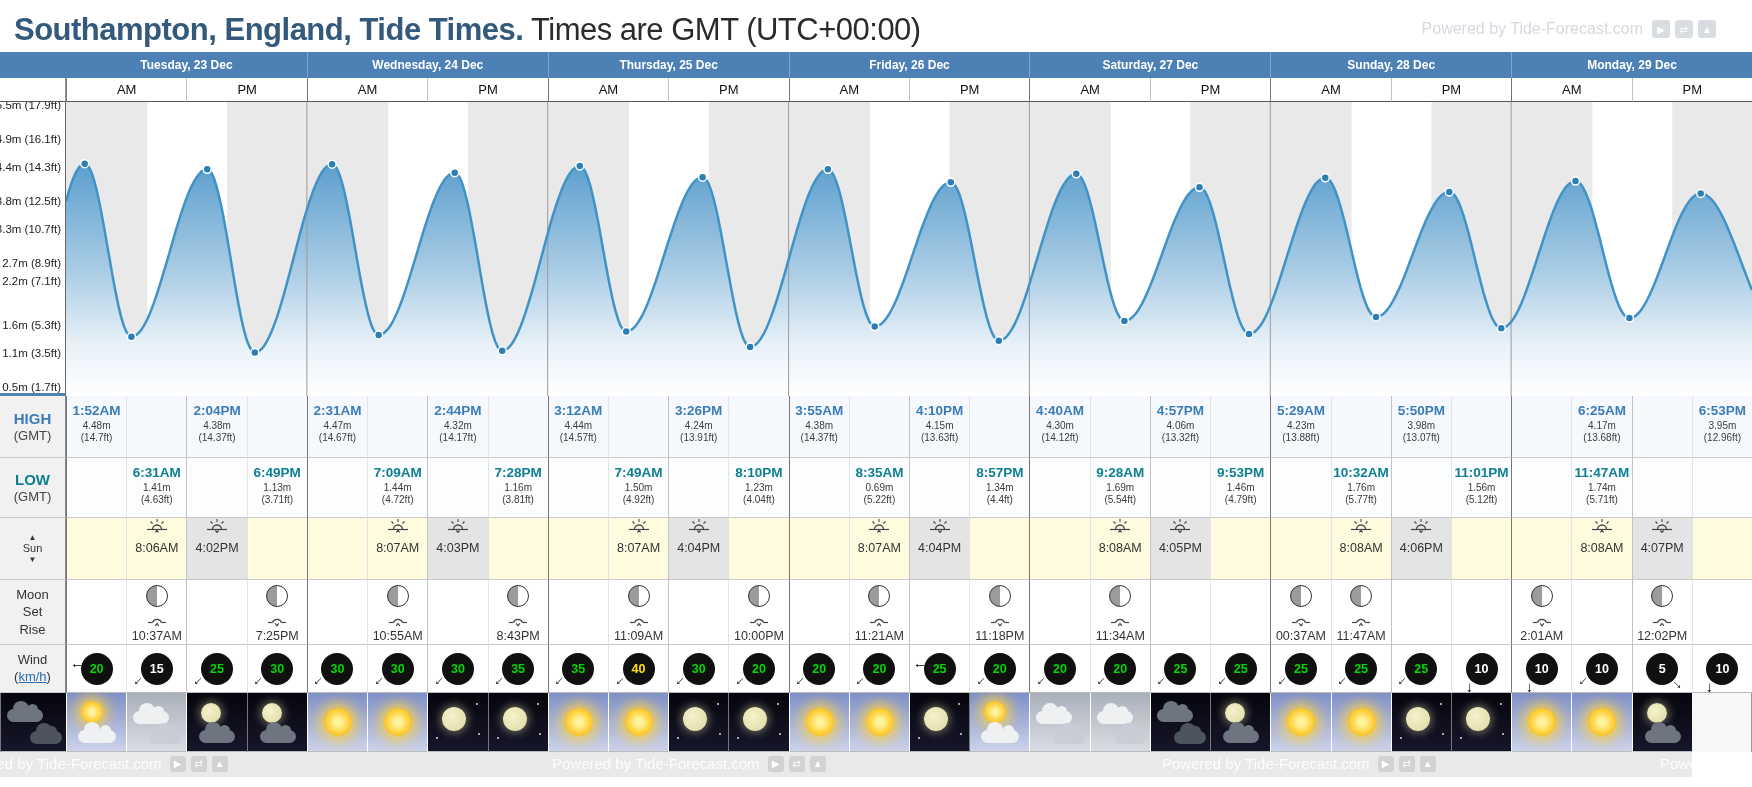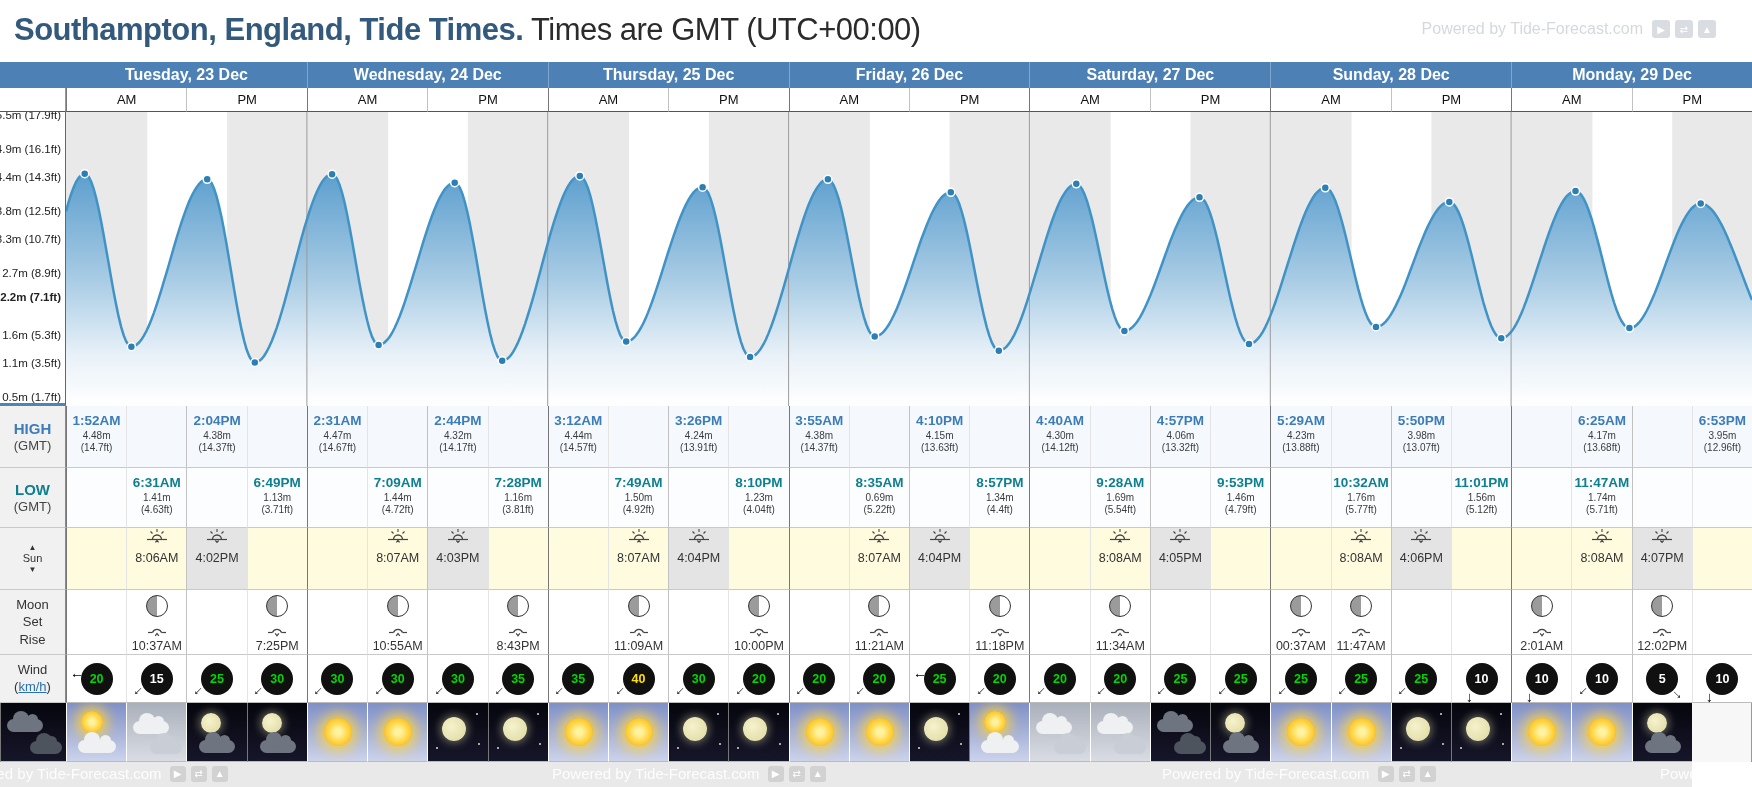--- a/index.html
+++ b/index.html
@@ -1,40 +1,40 @@
 <!DOCTYPE html>
 <html><head>
 <meta charset="utf-8">
 <style>
   html,body{margin:0;padding:0;background:#fff;}
   *{box-sizing:border-box;font-family:"Liberation Sans", sans-serif;}
   .page{width:1752px;height:787px;overflow:hidden;background:#fff;position:relative;}
 
   
-  .hdr{height:62px;position:relative;}
+  .hdr{height:52px;position:relative;}
   .title{position:absolute;left:14px;top:12px;font-size:31px;letter-spacing:-0.5px;white-space:nowrap;}
   .title .t1{font-weight:bold;color:#33597c;}
   .title .t2{font-weight:normal;color:#2b2b2b;}
   .wm-top{position:absolute;right:36px;top:20px;display:flex;align-items:center;gap:5px;}
   .wm-top .wm-text{color:#d5d9de;font-size:16px;margin-right:4px;}
   .wm-ic{width:18px;height:18px;border-radius:3px;background:#d9dde2;color:#fff;font-size:10px;display:flex;align-items:center;justify-content:center;}
 
   
   .board{display:grid;width:1752px;
     grid-template-columns:66px repeat(28,1fr);
     grid-template-rows:26px 24px 294px 62px 60px 62px 65px 48px 59px 25px;}
   .cell{position:relative;display:flex;flex-direction:column;align-items:center;justify-content:center;min-width:0;}
   .span2{grid-column:span 2}.span4{grid-column:span 4}.span28{grid-column:span 28}
 
   .b-day{border-left:1px solid #777;}
   .b-half{border-left:1px solid #c2c2c2;}
   .b-q{border-left:1px solid #e4e4e4;}
 
   
-  .dayhead{background:#4d81b5;color:#fff;font-size:16px;font-weight:bold;}
+  .dayhead{background:#4d81b5;color:#fff;font-size:12px;font-weight:bold;}
   .dayhead.b-day{border-left:1px solid #7fa6cd;}
   .dayhead-spacer{background:#4d81b5;}
   
   .ampm{background:#fff;color:#111;font-size:13px;border-bottom:1px solid #555;}
   .ampm-spacer{background:#fff;border-right:1px solid #999;border-bottom:1px solid #555;}
 
   
   .ylab-cell{background:#fff;border-right:1px solid #666;border-bottom:3px solid #4e86b0;}
   .ylab-layer{position:absolute;inset:0;overflow:hidden;}
   .ylab{position:absolute;right:4px;font-size:11.5px;color:#222;white-space:nowrap;}
@@ -192,21 +192,21 @@
         <div>PM</div>
       </div>
       <div class="cell ylab-cell">
         <div class="ylab-layer">
           <div class="ylab" style="top: -2.81818px;">5.5m (17.9ft)</div>
           <div class="ylab" style="top: 31px;">4.9m (16.1ft)</div>
           <div class="ylab" style="top: 59.1818px;">4.4m (14.3ft)</div>
           <div class="ylab" style="top: 93px;">3.8m (12.5ft)</div>
           <div class="ylab" style="top: 121.182px;">3.3m (10.7ft)</div>
           <div class="ylab" style="top: 155px;">2.7m (8.9ft)</div>
-          <div class="ylab" style="top: 179px; font-weight: bold;">2.2m (7.1ft)</div>
+          <div class="ylab" style="top: 173px;">2.2m (7.1ft)</div>
           <div class="ylab" style="top: 217px;">1.6m (5.3ft)</div>
           <div class="ylab" style="top: 245.182px;">1.1m (3.5ft)</div>
           <div class="ylab" style="top: 279px;">0.5m (1.7ft)</div>
         </div>
       </div>
       <div class="cell chart-cell span28">
         <svg width="1686" height="294" viewBox="0 0 1686 294" xmlns="http://www.w3.org/2000/svg">
           <defs>
             <linearGradient id="tg" x1="0" y1="0" x2="0" y2="1">
               <stop offset="0" stop-color="#5d9fce"></stop>

